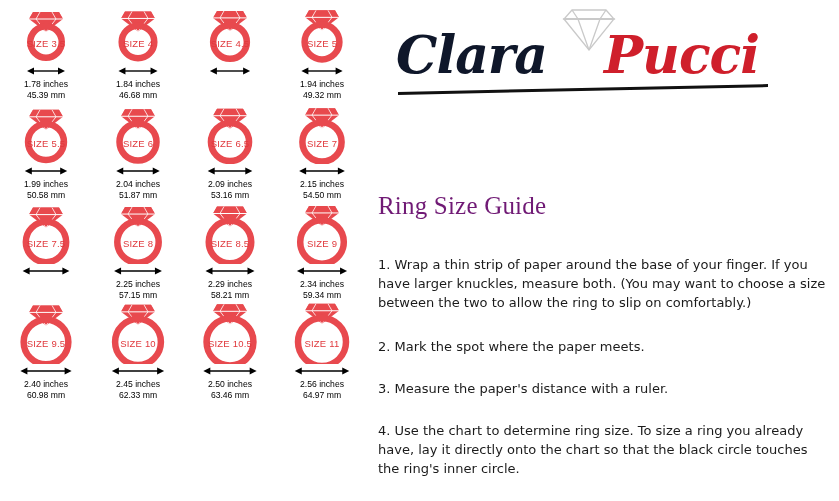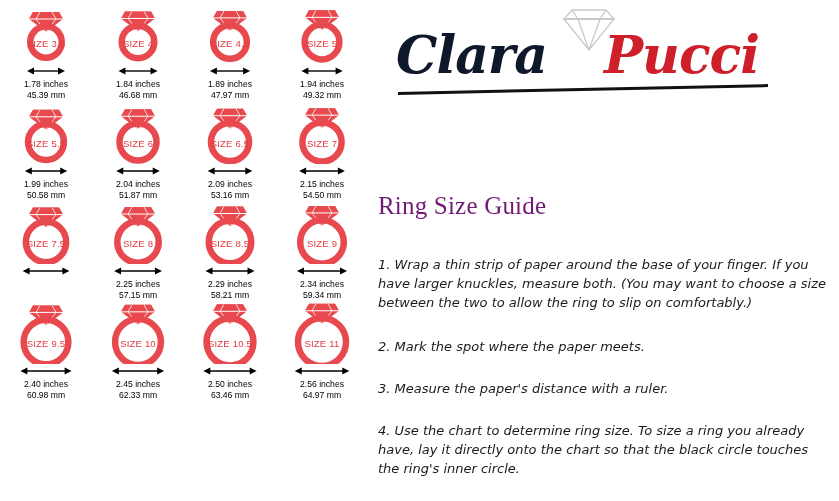--- a/index.html
+++ b/index.html
@@ -132,21 +132,20 @@
   }
 
   .step {
     position: absolute;
     left: 10px;
     width: 450px;
     font-size: 13px;
     line-height: 19px;
     color: #1b1b1b;
     font-family: "DejaVu Sans", sans-serif;
-    font-style: italic;
   }
   #step-1 { top: 255px; }
   #step-2 { top: 337px; }
   #step-3 { top: 379px; }
   #step-4 { top: 421px; }
 </style>
 </head>
 <body>
 
 <div id="chart-area">
@@ -229,24 +228,20 @@
         </g>
       </svg>
             <div class="ring-label">SIZE 4.5</div>
           </div>
           <div class="arrow-wrap">
       <svg width="92" height="14" viewBox="0 0 92 14">
         <line x1="30.9" y1="7" x2="61.099999999999994" y2="7" stroke="#000" stroke-width="1.4"></line>
         <polygon points="25.9,7 32.9,3.5 32.9,10.5" fill="#000"></polygon>
         <polygon points="66.1,7 59.099999999999994,3.5 59.099999999999994,10.5" fill="#000"></polygon>
       </svg></div>
-          <div class="measures">
-            <div>1.89 inches</div>
-            <div>47.97 mm</div>
-          </div>
         </div>
         <div class="size-cell">
           <div class="ring-wrap">
 
       <svg class="ring-svg" width="92" height="62" viewBox="0 0 92 62">
         <g>
 
           <path d="M33 8.350000000000001 L59 8.350000000000001 L63 15.350000000000001 L46 28.35 L29 15.350000000000001 Z" fill="#e8494e"></path>
           <path d="M33 8.350000000000001 L29 15.350000000000001 L63 15.350000000000001 L59 8.350000000000001" fill="#e8494e" opacity="0.85"></path>
           <line x1="29" y1="15.350000000000001" x2="63" y2="15.350000000000001" stroke="#ffffff" stroke-width="1"></line>

